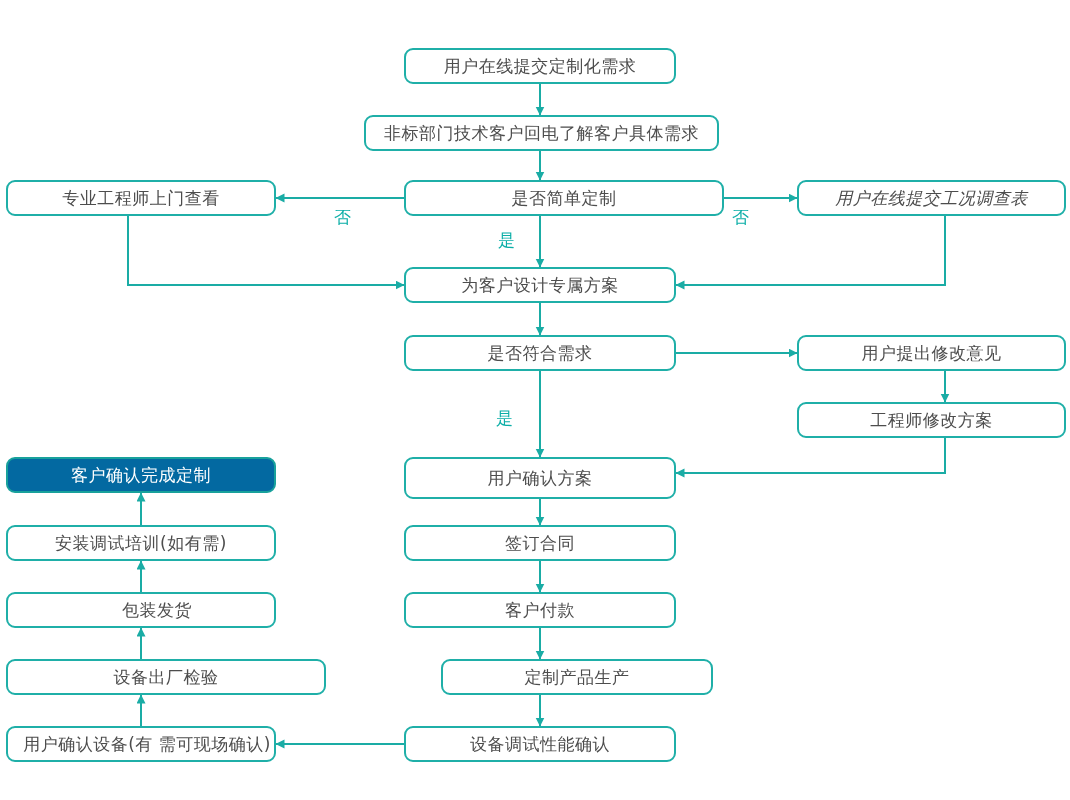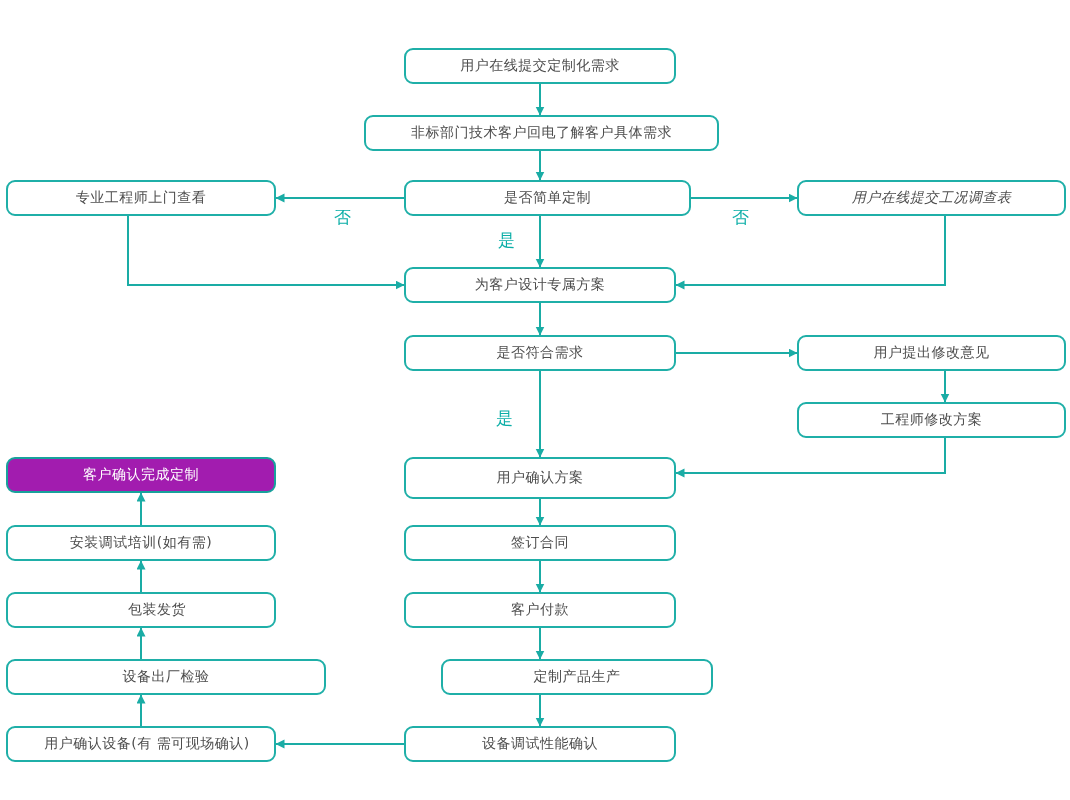--- a/index.html
+++ b/index.html
@@ -21,30 +21,30 @@
     top: 0;
     pointer-events: none;
   }
   .node {
     position: absolute;
     box-sizing: border-box;
     border: 2px solid #1FAFA8;
     border-radius: 9px;
     background: #ffffff;
     color: #4D4D4D;
-    font-size: 14px;
+    font-size: 17px;
     display: flex;
     align-items: center;
     justify-content: center;
     text-align: right;
     white-space: nowrap;
     letter-spacing: 0.5px;
   }
   .node.filled {
-    background: #a21caf;
+    background: #0369a1;
     border-color: #18A19C;
     color: #ffffff;
   }
   .edge-label {
     position: absolute;
     transform: translate(-50%, -50%);
     color: #0BAEA7;
     font-size: 17px;
     font-weight: 500;
     letter-spacing: 1px;
@@ -86,21 +86,21 @@
         <polyline class="edge" points="404,744 276,744" marker-end="url(#arrow)"></polyline>
         <polyline class="edge" points="141,726 141,695" marker-end="url(#arrow)"></polyline>
         <polyline class="edge" points="141,659 141,628" marker-end="url(#arrow)"></polyline>
         <polyline class="edge" points="141,592 141,561" marker-end="url(#arrow)"></polyline>
         <polyline class="edge" points="141,525 141,493" marker-end="url(#arrow)"></polyline>
       </g>
   </svg>
   <div id="node-layer">
       <div class="node" style="left: 404px; top: 48px; width: 272px; height: 36px;">用户在线提交定制化需求</div>
       <div class="node" style="left: 364px; top: 115px; width: 355px; height: 36px;">非标部门技术客户回电了解客户具体需求</div>
-      <div class="node" style="left: 404px; top: 180px; width: 287px; height: 36px;">是否简单定制</div>
+      <div class="node" style="left: 404px; top: 180px; width: 320px; height: 36px;">是否简单定制</div>
       <div class="node" style="left: 6px; top: 180px; width: 270px; height: 36px;">专业工程师上门查看</div>
       <div class="node" style="left: 797px; top: 180px; width: 269px; height: 36px; font-style: italic;">用户在线提交工况调查表</div>
       <div class="node" style="left: 404px; top: 267px; width: 272px; height: 36px;">为客户设计专属方案</div>
       <div class="node" style="left: 404px; top: 335px; width: 272px; height: 36px;">是否符合需求</div>
       <div class="node" style="left: 797px; top: 335px; width: 269px; height: 36px;">用户提出修改意见</div>
       <div class="node" style="left: 797px; top: 402px; width: 269px; height: 36px;">工程师修改方案</div>
       <div class="node" style="left: 404px; top: 457px; width: 272px; height: 42px;">用户确认方案</div>
       <div class="node" style="left: 404px; top: 525px; width: 272px; height: 36px;">签订合同</div>
       <div class="node" style="left: 404px; top: 592px; width: 272px; height: 36px;">客户付款</div>
       <div class="node" style="left: 404px; top: 659px; width: 272px; height: 36px; margin-left: 37px;">定制产品生产</div>

